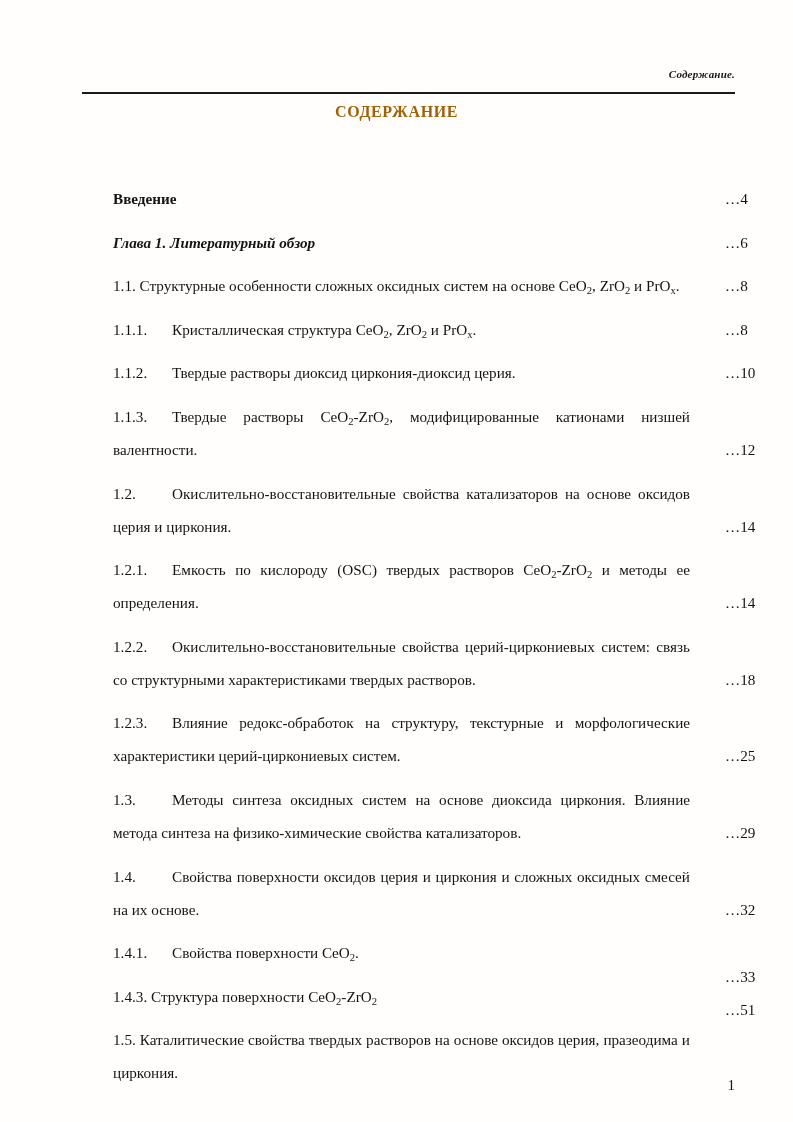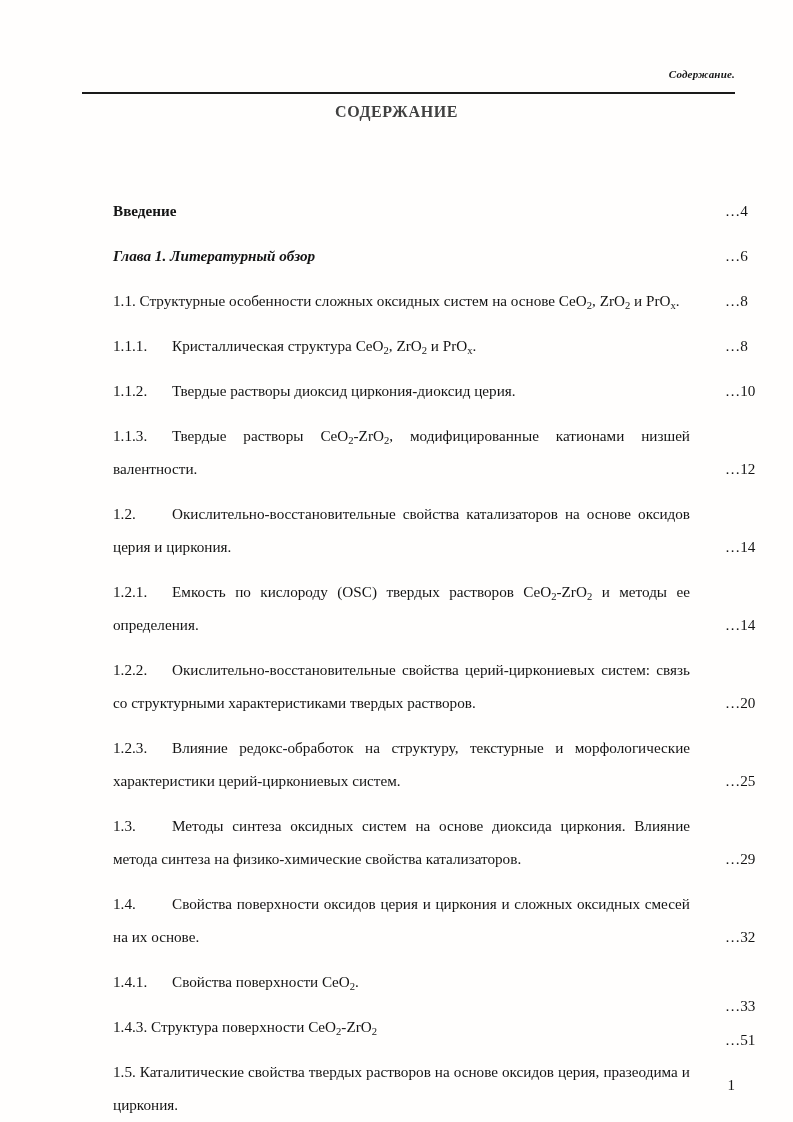--- a/index.html
+++ b/index.html
@@ -42,21 +42,21 @@
   
   .doc-title {
     position: absolute;
     top: 103px;
     left: 0;
     width: 793px;
     text-align: center;
     font-weight: 700;
     font-size: 16px;
     letter-spacing: 0.6px;
-    color: #404040;
+    color: #a16207;
   }
 
   
   .toc {
     position: absolute;
     top: 182px;
     left: 113px;
     width: 622px;
   }
 
@@ -66,21 +66,20 @@
     font-size: 15.2px;
     line-height: 33px;
   }
 
   
   .entry-text {
     width: 577px;
     text-align: justify;
     text-justify: inter-word;
     color: #141414;
-    margin-top: 12px;
   }
   .entry-text.flush { text-align: left; }
 
   
   .num-tab {
     display: inline-block;
     width: 59px;
     vertical-align: baseline;
   }
 
@@ -156,21 +155,21 @@
       <div class="toc-entry">
         <div class="entry-text"><span class="num-tab">1.2.</span>Окислительно-восстановительные свойства катализаторов на основе оксидов церия и циркония.</div>
         <div class="entry-page" style="top: 33px;">…14</div>
       </div>
       <div class="toc-entry">
         <div class="entry-text"><span class="num-tab">1.2.1.</span>Емкость по кислороду (OSC) твердых растворов CeO<sub>2</sub>-ZrO<sub>2</sub> и методы ее определения.</div>
         <div class="entry-page" style="top: 33px;">…14</div>
       </div>
       <div class="toc-entry">
         <div class="entry-text"><span class="num-tab">1.2.2.</span>Окислительно-восстановительные свойства церий-циркониевых систем: связь со структурными характеристиками твердых растворов.</div>
-        <div class="entry-page" style="top: 33px;">…20</div>
+        <div class="entry-page" style="top: 33px;">…18</div>
       </div>
       <div class="toc-entry">
         <div class="entry-text"><span class="num-tab">1.2.3.</span>Влияние редокс-обработок на структуру, текстурные и морфологические характеристики церий-циркониевых систем.</div>
         <div class="entry-page" style="top: 33px;">…25</div>
       </div>
       <div class="toc-entry">
         <div class="entry-text"><span class="num-tab">1.3.</span>Методы синтеза оксидных систем на основе диоксида циркония. Влияние метода синтеза на физико-химические свойства катализаторов.</div>
         <div class="entry-page" style="top: 33px;">…29</div>
       </div>
       <div class="toc-entry">

